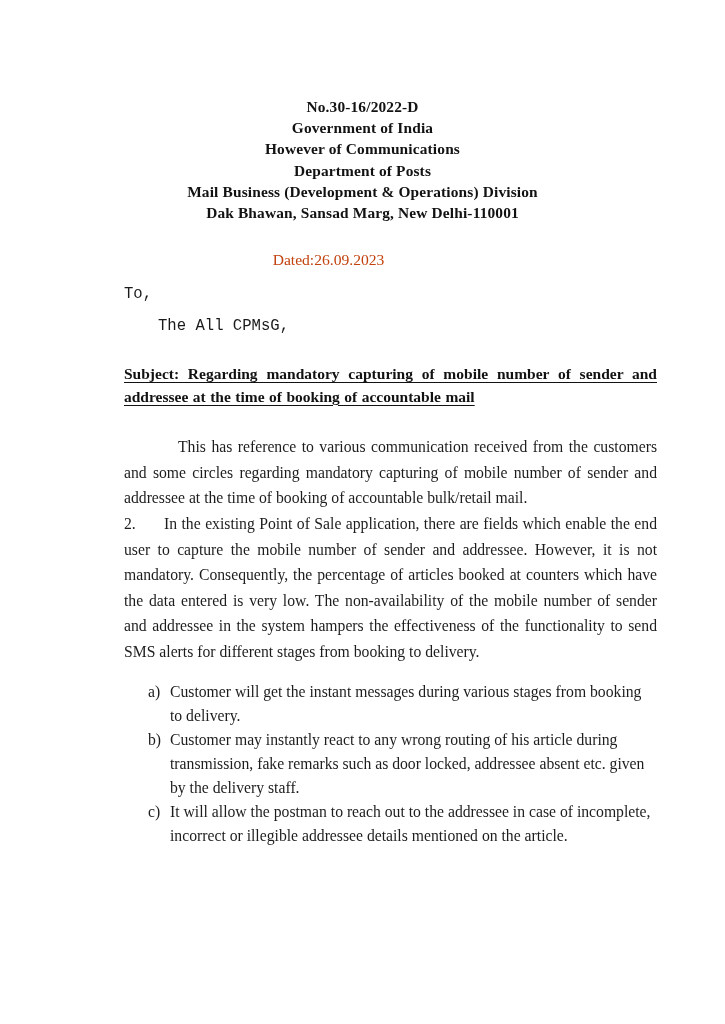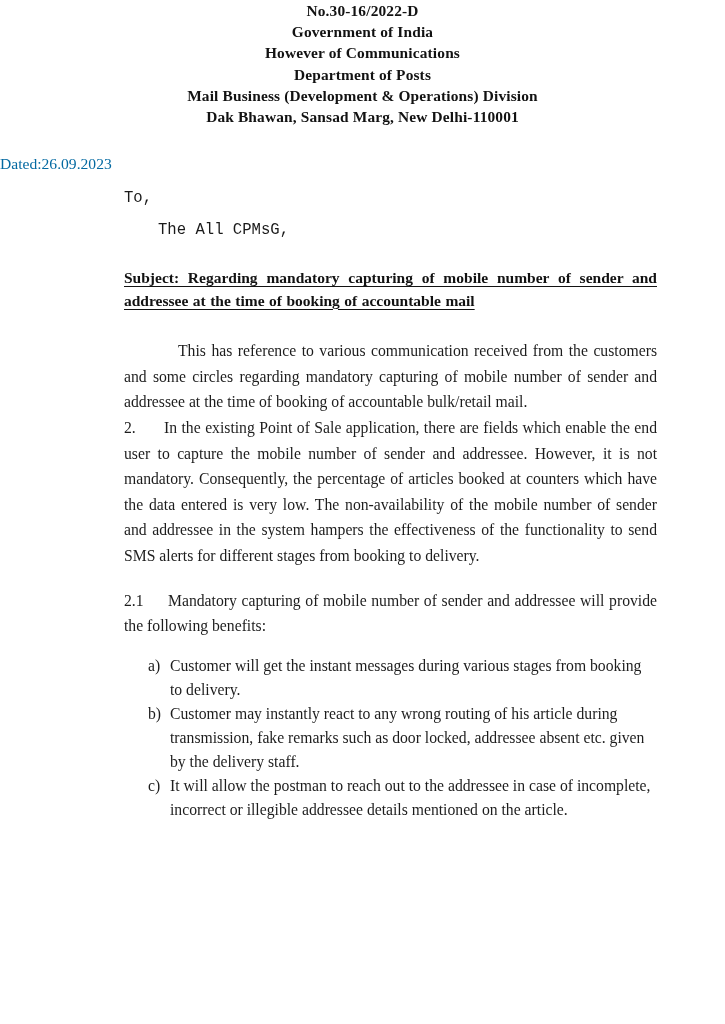--- a/index.html
+++ b/index.html
@@ -20,39 +20,40 @@
 
   .page {
     position: absolute;
     inset: 0;
     background: #ffffff;
     padding: 0;
   }
 
   
   .letterhead {
+    margin-top: 96px;
     text-align: center;
   }
   .letterhead .lh-line {
     font-weight: bold;
     font-size: 15.4px;
     line-height: 21.2px;
     letter-spacing: 0.15px;
     color: #121212;
     white-space: nowrap;
   }
 
   
   .date-row {
     margin-top: 27px;
     padding-right: 68px;
-    text-align: left;
+    text-align: center;
     font-size: 15.6px;
     line-height: 20px;
-    color: #0369a1;
+    color: #c2410c;
   }
 
   
   .addr-block {
     margin-top: 14px;
     padding-left: 124px;
     font-size: 15.6px;
     line-height: 20px;
     color: #1a1a1a;
     font-family: Liberation Mono, monospace;
@@ -158,21 +159,20 @@
   </div>
 
   <div class="body-col">
 
     <div class="subject">Subject: Regarding mandatory capturing of mobile number of sender and addressee at the time of booking of accountable mail</div>
 
     <p class="para para-first">This has reference to various communication received from the customers and some circles regarding mandatory capturing of mobile number of sender and addressee at the time of booking of accountable bulk/retail mail.</p>
 
     <p class="para para-num"><span class="pnum">2.</span><span>In the existing Point of Sale application, there are fields which enable the end user to capture the mobile number of sender and addressee. However, it is not mandatory. Consequently, the percentage of articles booked at counters which have the data entered is very low. The non-availability of the mobile number of sender and addressee in the system hampers the effectiveness of the functionality to send SMS alerts for different stages from booking to delivery.</span></p>
 
-    <p class="para para-sub"><span class="pnum">2.1</span><span>Mandatory capturing of mobile number of sender and addressee will provide the following benefits:</span></p>
 
     <ol class="benefits">
       <li>
         <span class="marker">a)</span>
         <span class="li-text">Customer will get the instant messages during various stages from booking to delivery.</span>
       </li>
       <li>
         <span class="marker">b)</span>
         <span class="li-text">Customer may instantly react to any wrong routing of his article during transmission, fake remarks such as door locked, addressee absent etc. given by the delivery staff.</span>
       </li>

